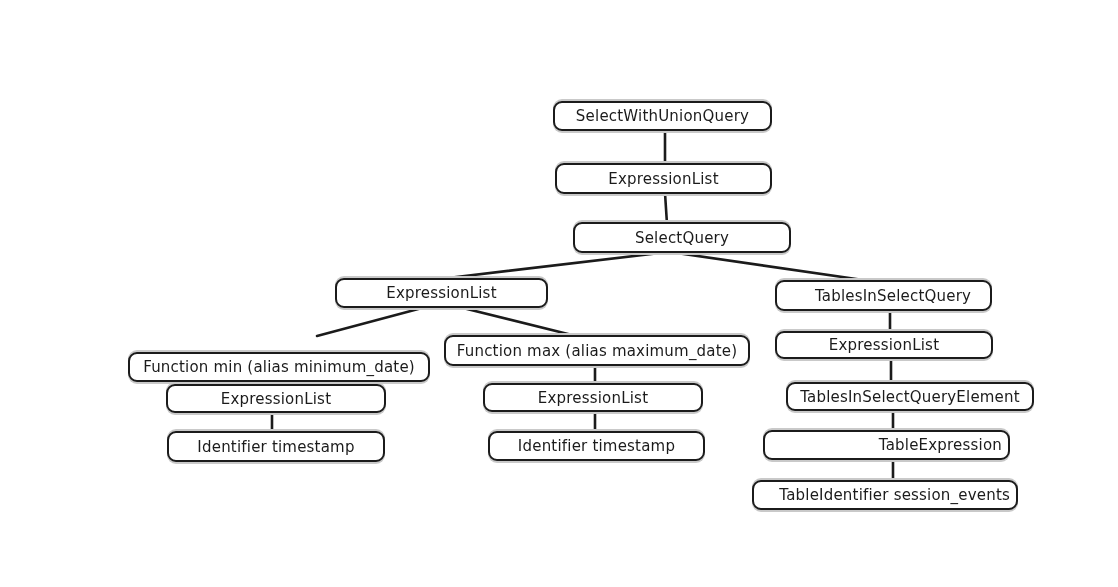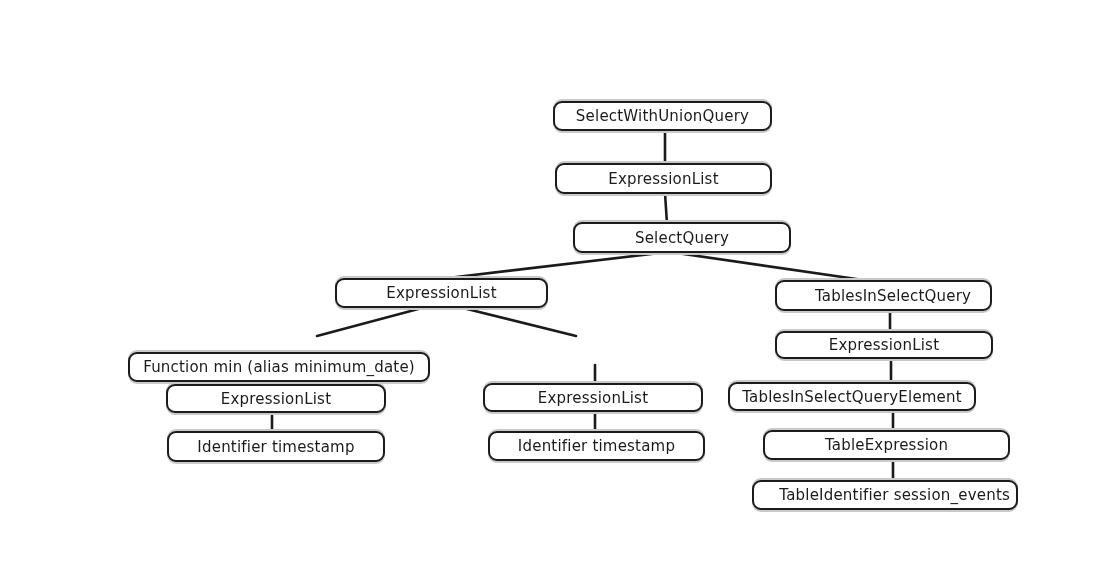--- a/index.html
+++ b/index.html
@@ -85,46 +85,49 @@
   </div>
 
   <div class="node" style="left:775px; top:280px; width:217px; height:31px;padding-left:19px;">
     <span class="label">TablesInSelectQuery</span>
   </div>
 
   <div class="node" style="left:128px; top:352px; width:302px; height:30px;">
     <span class="label">Function min (alias minimum_date)</span>
   </div>
 
+  <div class="node" style="left:444px; top:335px; width:306px; height:31px;">
+    <span class="label">Function max (alias maximum_date)</span>
+  </div>
 
   <div class="node" style="left:775px; top:331px; width:218px; height:28px;">
     <span class="label">ExpressionList</span>
   </div>
 
   <div class="node" style="left:166px; top:384px; width:220px; height:29px;">
     <span class="label">ExpressionList</span>
   </div>
 
   <div class="node" style="left:483px; top:383px; width:220px; height:29px;">
     <span class="label">ExpressionList</span>
   </div>
 
-  <div class="node" style="left:728px; top:382px; width:248px; height:29px;align-items:center;">
+  <div class="node" style="left:786px; top:382px; width:248px; height:29px;align-items:center;">
     <span class="label">TablesInSelectQueryElement</span>
   </div>
 
   <div class="node" style="left:167px; top:431px; width:218px; height:31px;">
     <span class="label">Identifier timestamp</span>
   </div>
 
   <div class="node" style="left:488px; top:431px; width:217px; height:30px;">
     <span class="label">Identifier timestamp</span>
   </div>
 
-  <div class="node" style="left:763px; top:430px; width:247px; height:30px;">
+  <div class="node" style="left:763px; top:430px; width:247px; height:30px;justify-content:flex-end;">
     <span class="label">TableExpression</span>
   </div>
 
   <div class="node" style="left:752px; top:480px; width:266px; height:30px;justify-content:flex-end;">
     <span class="label">TableIdentifier session_events</span>
   </div>
 
 </div>
 
 </body></html>

